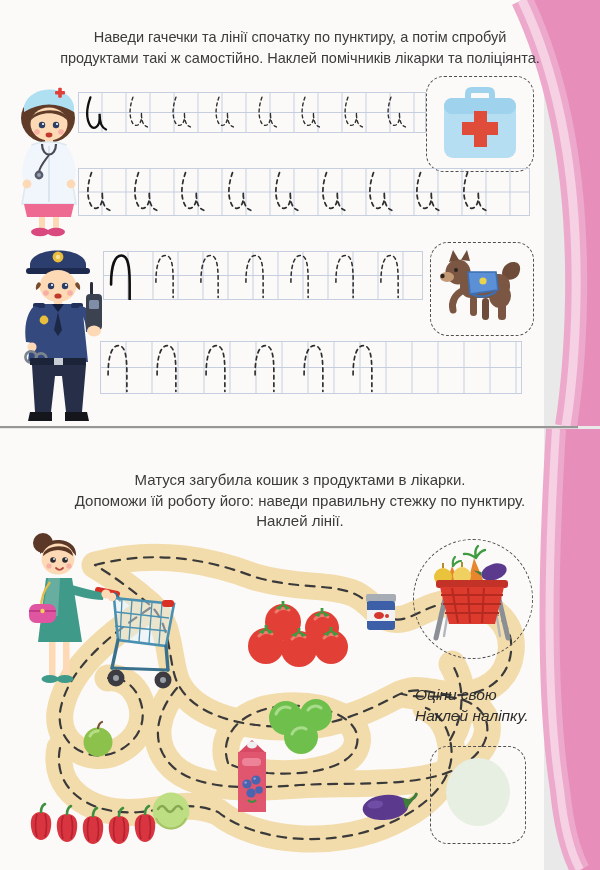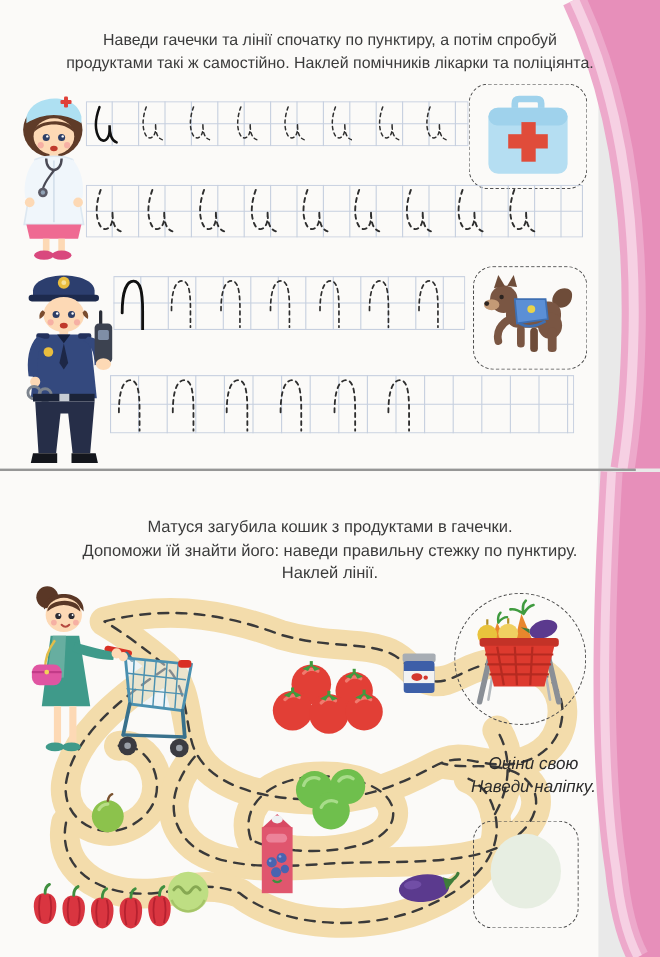--- a/index.html
+++ b/index.html
@@ -2,21 +2,21 @@
 <html><head>
 <meta charset="utf-8">
 <style>
   html,body{margin:0;padding:0;}
   body{width:600px;height:870px;position:relative;overflow:hidden;
        font-family:"Liberation Sans",sans-serif;background:#e9e9e9;}
   .page{position:absolute;left:0;top:0;width:544px;height:870px;background:#fbfaf8;}
   .abs{position:absolute;}
   .instr{color:#3b3b3b;font-size:14.5px;line-height:21px;text-align:center;font-weight:500;}
   .instr2{color:#3b3b3b;font-size:15px;line-height:20.5px;text-align:center;font-weight:500;}
-  .rating{color:#2b2b2b;font-size:15.5px;line-height:21px;text-align:center;
+  .rating{color:#2b2b2b;font-size:15.5px;line-height:21px;
           font-style:italic;font-weight:500;}
   .stickerbox{border:1.6px dashed #4f4f4f;border-radius:18px;background:transparent;}
   .stickercircle{border:1.6px dashed #4f4f4f;border-radius:50%;}
   .trace-row{position:absolute;}
   .trace-row path.dash{stroke:#2e2e2e;stroke-width:1.6;fill:none;
       stroke-dasharray:3.5 3.6;stroke-linecap:round;}
   .trace-row path.solid{stroke:#101010;stroke-width:2.5;fill:none;stroke-linecap:round;}
   .trace-row .grid{stroke:#c6cfdf;stroke-width:1;fill:none;}
   svg{display:block;}
 </style>
@@ -369,28 +369,28 @@
   <div class="abs stickerbox" style="left:430px;top:242px;width:102px;height:92px"></div>
   <div class="abs stickercircle" style="left:413px;top:539px;width:118px;height:118px"></div>
   <div class="abs stickerbox" style="left:430px;top:746px;width:94px;height:96px"></div>
 
   <div class="abs instr" style="left:28px;top:27px;width:544px">
     <div>Наведи гачечки та лінії спочатку по пунктиру, а потім спробуй</div>
     <div>продуктами такі ж самостійно. Наклей помічників лікарки та поліціянта.</div>
   </div>
 
   <div class="abs instr2" style="left:28px;top:470px;width:544px">
-    <div>Матуся загубила кошик з продуктами в гачечки.</div>
-    <div>Допоможи їй знайти його: наведи правильну стежку по пунктиру.</div>
+    <div>Матуся загубила кошик з продуктами в лікарки.</div>
+    <div>Допоможи їй роботу його: наведи правильну стежку по пунктиру.</div>
     <div>Наклей лінії.</div>
   </div>
 
   <div class="abs rating" style="left:415px;top:684px;width:140px">
     <div>Оціни свою</div>
-    <div>Наведи наліпку.</div>
+    <div>Наклей наліпку.</div>
   </div>
 
   <svg class="trace-row" id="trow0" width="348" height="41" style="left: 78px; top: 92px;">
       <rect x="0.5" y="0.5" width="347" height="40" class="grid"></rect>
       <line x1="24" y1="0" x2="24" y2="41" class="grid"></line>
       <line x1="48" y1="0" x2="48" y2="41" class="grid"></line>
       <line x1="72" y1="0" x2="72" y2="41" class="grid"></line>
       <line x1="96" y1="0" x2="96" y2="41" class="grid"></line>
       <line x1="120" y1="0" x2="120" y2="41" class="grid"></line>
       <line x1="144" y1="0" x2="144" y2="41" class="grid"></line>

